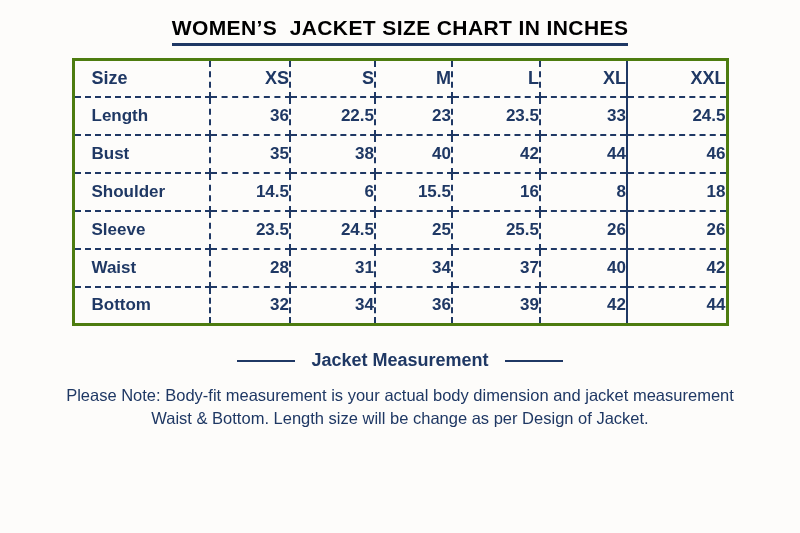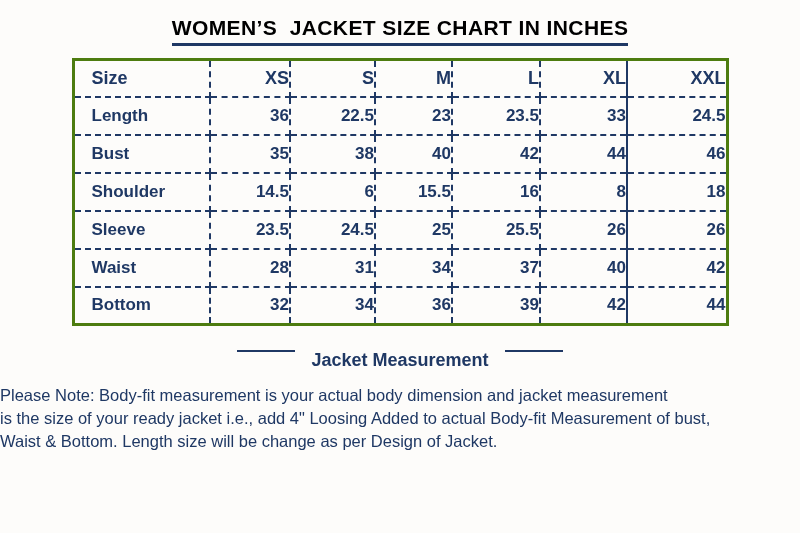--- a/index.html
+++ b/index.html
@@ -45,38 +45,38 @@
   .size-chart thead th { height: 37px; font-size: 18px; }
   
   .size-chart th.row-label, .size-chart thead th:first-child {
     text-align: left;
     padding-left: 17px;
   }
   
   .size-chart tr > *:nth-child(7) { border-left: 2px solid #1f3864; }
   .measure-row {
     display: flex;
-    align-items: flex-start;
+    align-items: center;
     justify-content: center;
     gap: 16px;
     margin-top: 24px;
   }
   .dash-line {
     width: 58px;
     height: 2px;
     background: #1f3864;
   }
   .measure-heading {
     font-size: 18px;
     font-weight: bold;
     color: #1f3864;
   }
   .note {
     margin-top: 13px;
-    text-align: left;
+    text-align: center;
     font-size: 16.5px;
     line-height: 1.38;
     font-weight: normal;
     color: #1f3864;
   }
 </style>
 </head>
 <body>
 
 <div class="title-wrap">
@@ -163,15 +163,14 @@
 </table>
 
 <div class="measure-row">
   <span class="dash-line"></span>
   <span class="measure-heading">Jacket Measurement</span>
   <span class="dash-line"></span>
 </div>
 
 <div class="note">
   <div>Please Note: Body-fit measurement is your actual body dimension and jacket measurement</div>
-  <div>is the size of your ready jacket i.e., add 4" Loosing Added to actual Body-fit Measurement of bust,</div>
   <div>Waist &amp; Bottom. Length size will be change as per Design of Jacket.</div>
 </div>
 
 </body></html>

